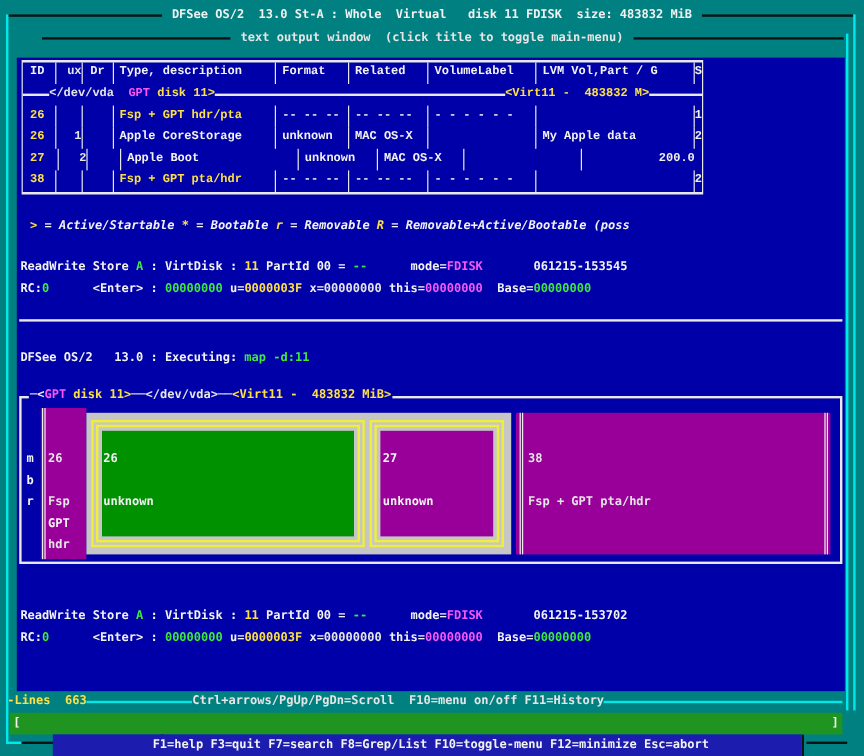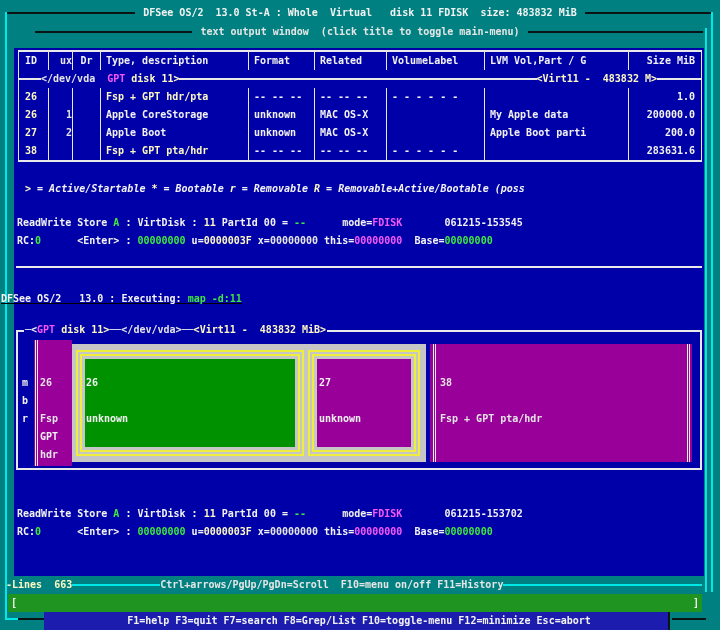--- a/index.html
+++ b/index.html
@@ -1,26 +1,26 @@
 <!DOCTYPE html>
 <html><head>
 <meta charset="utf-8">
 <style>
   html,body{margin:0;padding:0;}
   body{background:#008080;}
   #screen{position:relative;width:720px;height:630px;background:#008080;overflow:hidden;
           font-family:"DejaVu Sans Mono",monospace;font-size:10px;line-height:18px;font-weight:bold;}
   .abs{position:absolute;white-space:pre;}
-  .c-w{color:#f2f2f2}.c-y{color:#e5e5e5}.c-c{color:#fef9c3}.c-g{color:#3ee83e}.c-m{color:#f858f8}
+  .c-w{color:#f2f2f2}.c-y{color:#e5e5e5}.c-c{color:#fde047}.c-g{color:#3ee83e}.c-m{color:#f858f8}
   .hline{position:absolute;height:2px;background:#0a1414;}
   .cyline{position:absolute;background:#00e8e8;}
   .panel{position:absolute;left:14px;top:48px;width:690px;height:528px;background:#0000a8;}
   
-  #ptable{position:absolute;left:18px;top:50px;width:684px;border-top:2px solid #e8e8e8;border-bottom:2px solid #e8e8e8;
-          border-left:1px solid #e8e8e8;border-right:1px solid #e8e8e8;box-sizing:border-box;}
+  #ptable{position:absolute;left:18px;top:50px;width:568px;border-top:2px solid #e8e8e8;border-bottom:2px solid #e8e8e8;
+          border-left:1px solid #e8e8e8;border-right:1px solid #e8e8e8;box-sizing:border-box;font-family:Liberation Mono, monospace;}
   .trow{display:flex;height:18px;align-items:center;}
   .cell{height:18px;box-sizing:border-box;border-right:1px solid #e8e8e8;padding-left:5px;overflow:hidden;white-space:pre;}
   .cid{width:30px;padding-left:6px}.cux{width:24px;text-align:right;padding-left:0}.cdr{width:28px;text-align:center;padding-left:0}
   .cty{width:148px}.cfo{width:66px}.cre{width:72px}.cvl{width:98px}.clv{width:144px}
   .csz{flex:1;border-right:none;text-align:right;padding-right:6px;padding-left:0}
   .grow{display:flex;height:18px;align-items:flex-end;white-space:pre;}
   .hl{height:0;border-top:2px solid #e8e8e8;align-self:center;}
   .hlc{height:0;border-top:2px solid #00e8e8;align-self:center;}
   
   #mapframe{position:absolute;left:16px;top:330px;width:686px;height:140px;border:2px solid #e8e8e8;box-sizing:border-box;}
@@ -98,21 +98,20 @@
       <div class="cell csz c-w">200000.0</div>
     </div>
     <div class="trow">
       <div class="cell cid c-c">27</div>
       <div class="cell cux c-y">2</div>
       <div class="cell cdr c-w"></div>
       <div class="cell cty c-w">Apple Boot</div>
       <div class="cell cfo c-w">unknown</div>
       <div class="cell cre c-w">MAC OS-X</div>
       <div class="cell cvl c-w"></div>
-      <div class="cell clv c-w">Apple Boot parti</div>
       <div class="cell csz c-w">200.0</div>
     </div>
     <div class="trow">
       <div class="cell cid c-c">38</div>
       <div class="cell cux c-y"></div>
       <div class="cell cdr c-w"></div>
       <div class="cell cty c-c">Fsp + GPT pta/hdr</div>
       <div class="cell cfo c-w">-- -- --</div>
       <div class="cell cre c-w">-- -- --</div>
       <div class="cell cvl c-w">- - - - - -</div>
@@ -121,21 +120,21 @@
     </div>
   </div>
 
   <div class="abs" style="left:25px;top:180px;font-style:italic;"><span class="c-c">&gt;</span><span class="c-w"> = Active/Startable </span><span class="c-c">*</span><span class="c-w"> = Bootable </span><span class="c-c">r</span><span class="c-w"> = Removable </span><span class="c-c">R</span><span class="c-w"> = Removable+Active/Bootable (poss</span></div>
 
   <div class="abs" style="left:17px;top:214px;"><span class="c-w">ReadWrite Store </span><span class="c-g">A</span><span class="c-w"> : VirtDisk : </span><span class="c-c">11</span><span class="c-w"> PartId 00 = </span><span class="c-g">--</span><span class="c-w">      mode=</span><span class="c-m">FDISK</span><span class="c-w">       </span><span class="c-w">061215-153545</span></div>
   <div class="abs" style="left:17px;top:232px;"><span class="c-w">RC:</span><span class="c-g">0</span><span class="c-w">      &lt;Enter&gt; : </span><span class="c-g">00000000</span><span class="c-w"> u=</span><span class="c-c">0000003F</span><span class="c-w"> x=</span><span class="c-y">00000000</span><span class="c-w"> this=</span><span class="c-m">00000000</span><span class="c-w">  Base=</span><span class="c-g">00000000</span></div>
 
   <div class="abs" style="left:16px;top:266px;width:686px;height:2px;background:#e8e8e8;"></div>
 
-  <div class="abs" style="left:1px;top:290px;text-decoration:underline;"><span class="c-w">DFSee OS/2   13.0 : Executing: </span><span class="c-g">map -d:11</span></div>
+  <div class="abs" style="left:17px;top:290px;"><span class="c-w">DFSee OS/2   13.0 : Executing: </span><span class="c-g">map -d:11</span></div>
 
   <div id="mapframe"></div>
   <div class="abs" style="left:24px;top:321px;background:#0000a8;padding:0 1px;"><span class="c-w">─&lt;</span><span class="c-m">GPT</span><span class="c-c"> disk 11&gt;</span><span class="c-w">──</span><span class="c-y">&lt;/dev/vda&gt;</span><span class="c-w">──</span><span class="c-c">&lt;Virt11 -  483832 MiB&gt;</span></div>
 
   <div class="abs c-w" style="left:22px;top:374px;"><div>m</div><div>b</div><div>r</div></div>
 
   <div class="abs" style="left:34px;top:340px;width:38px;height:126px;background:#990099;"></div>
   <div class="vwhite" style="left:35px;top:340px;height:126px;"></div>
   <div class="vwhite" style="left:37px;top:340px;height:126px;"></div>
   <div class="abs c-y" style="left:40px;top:374px;">26</div>

